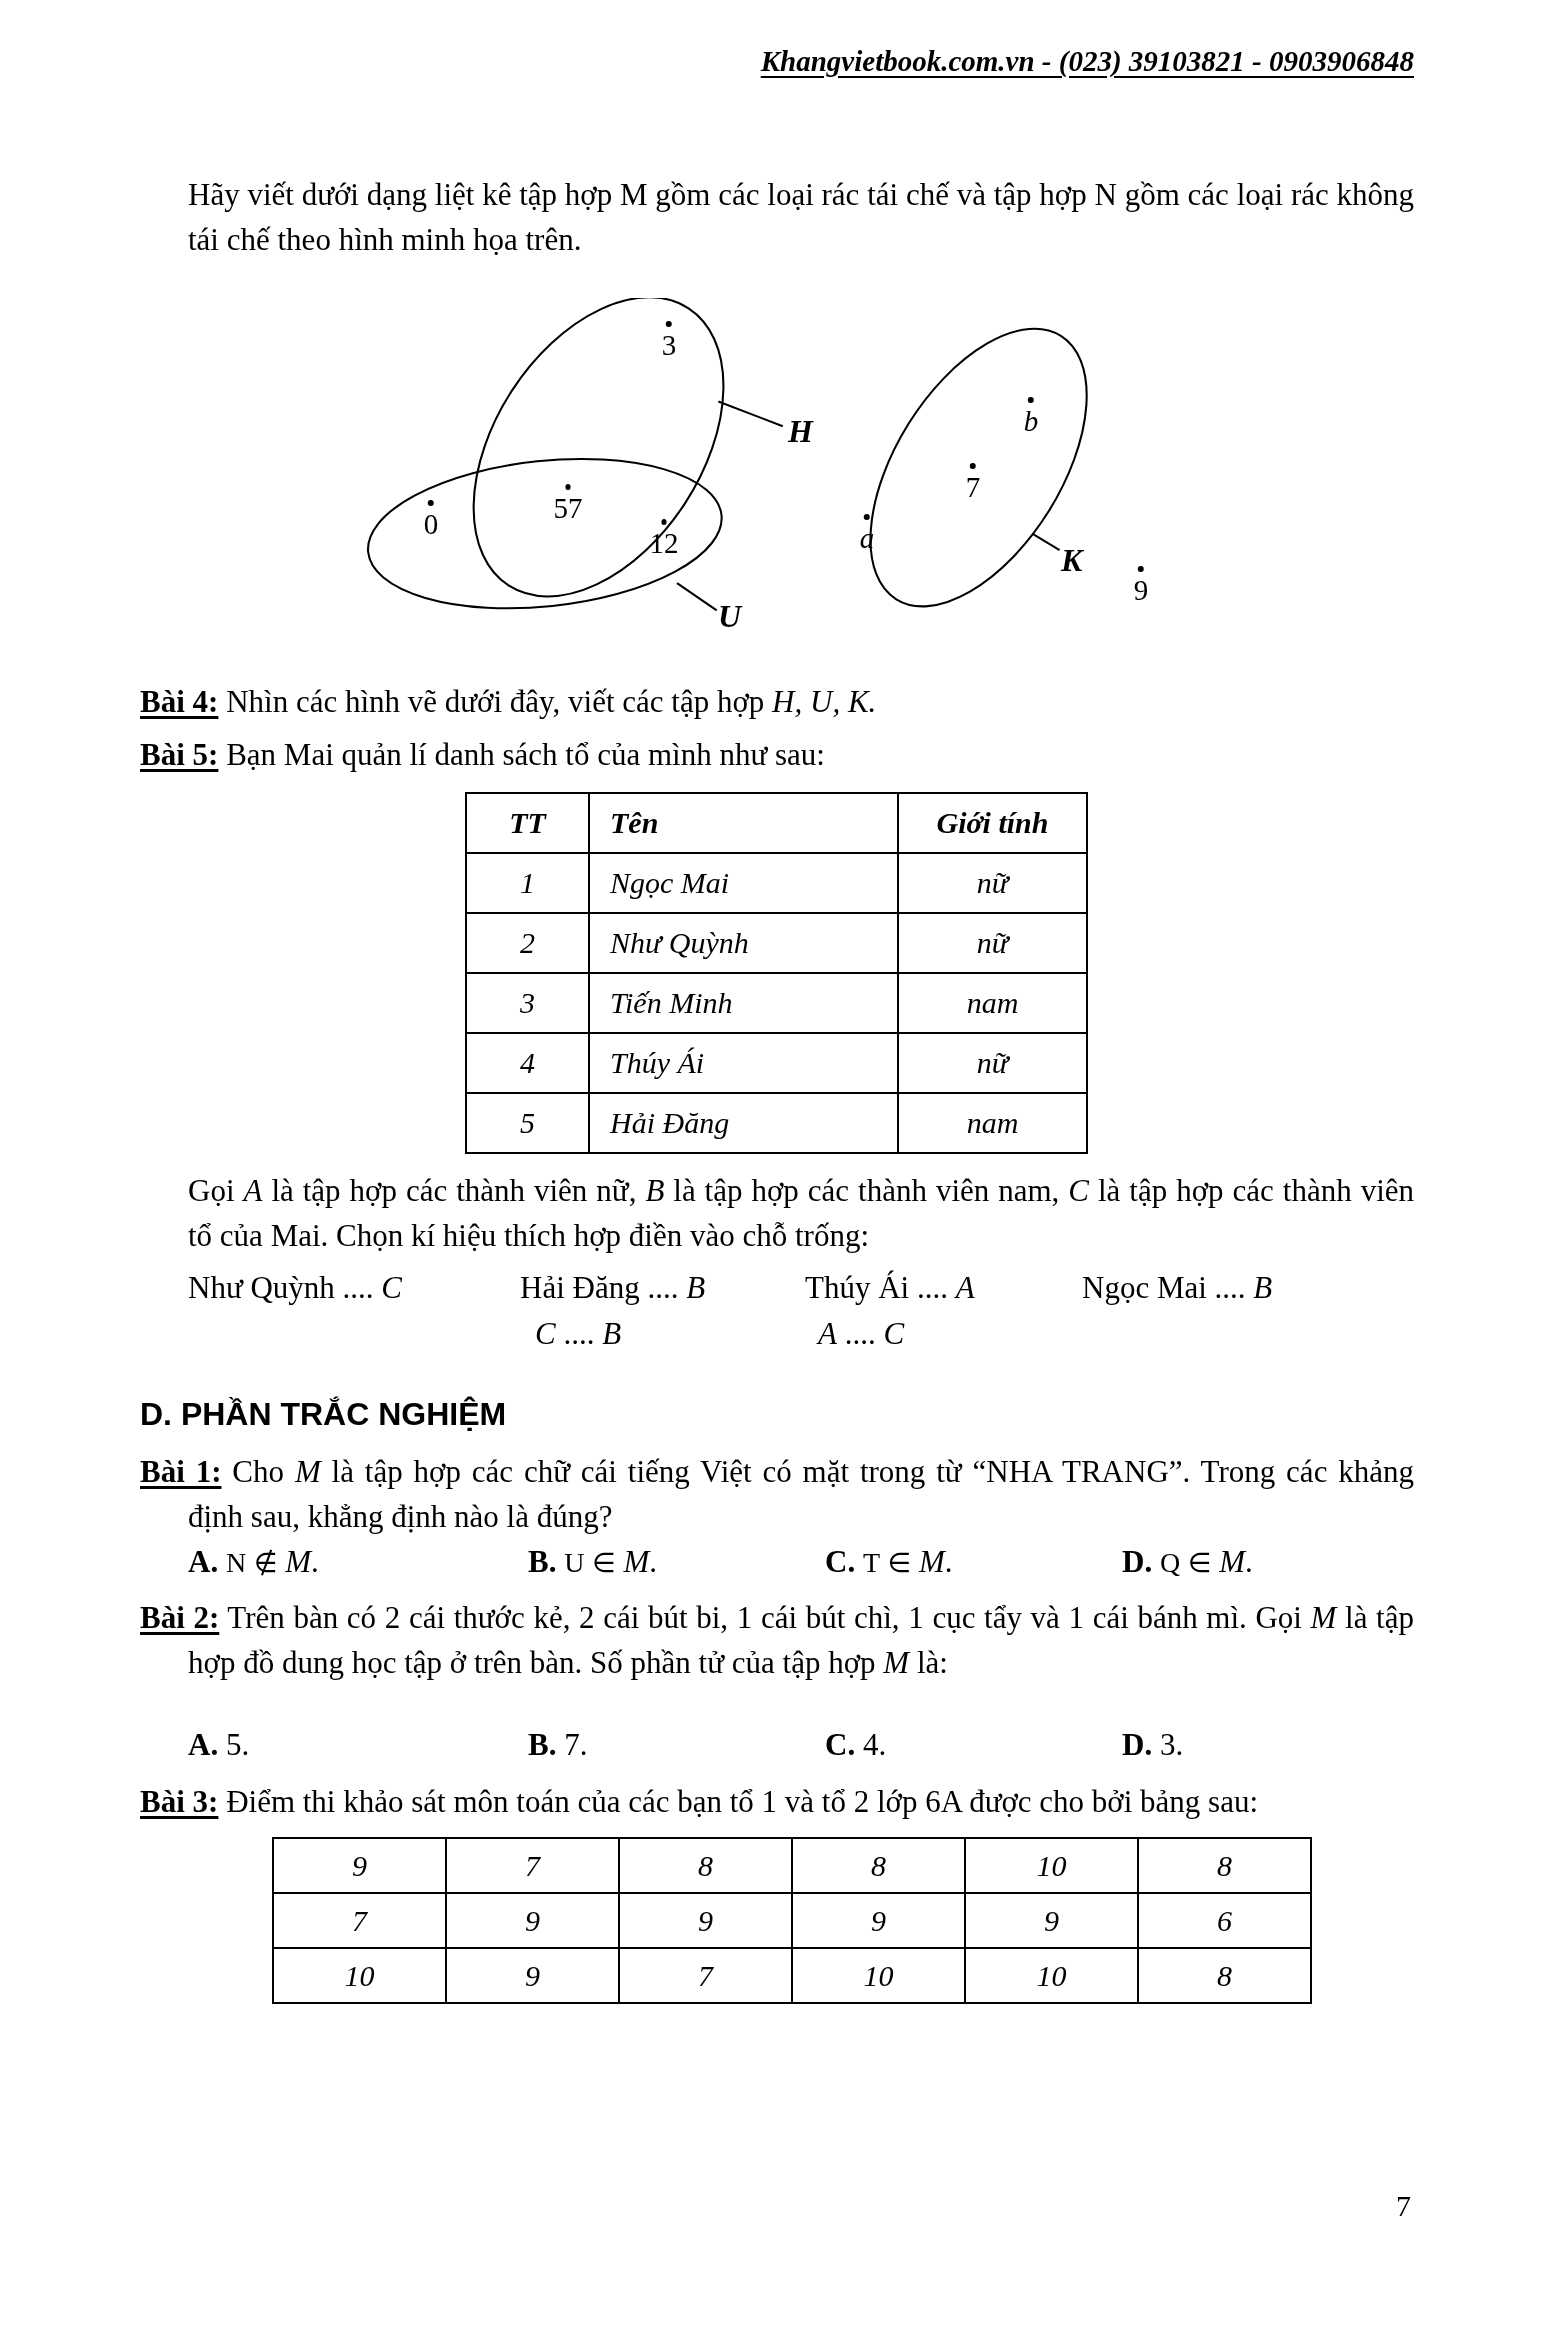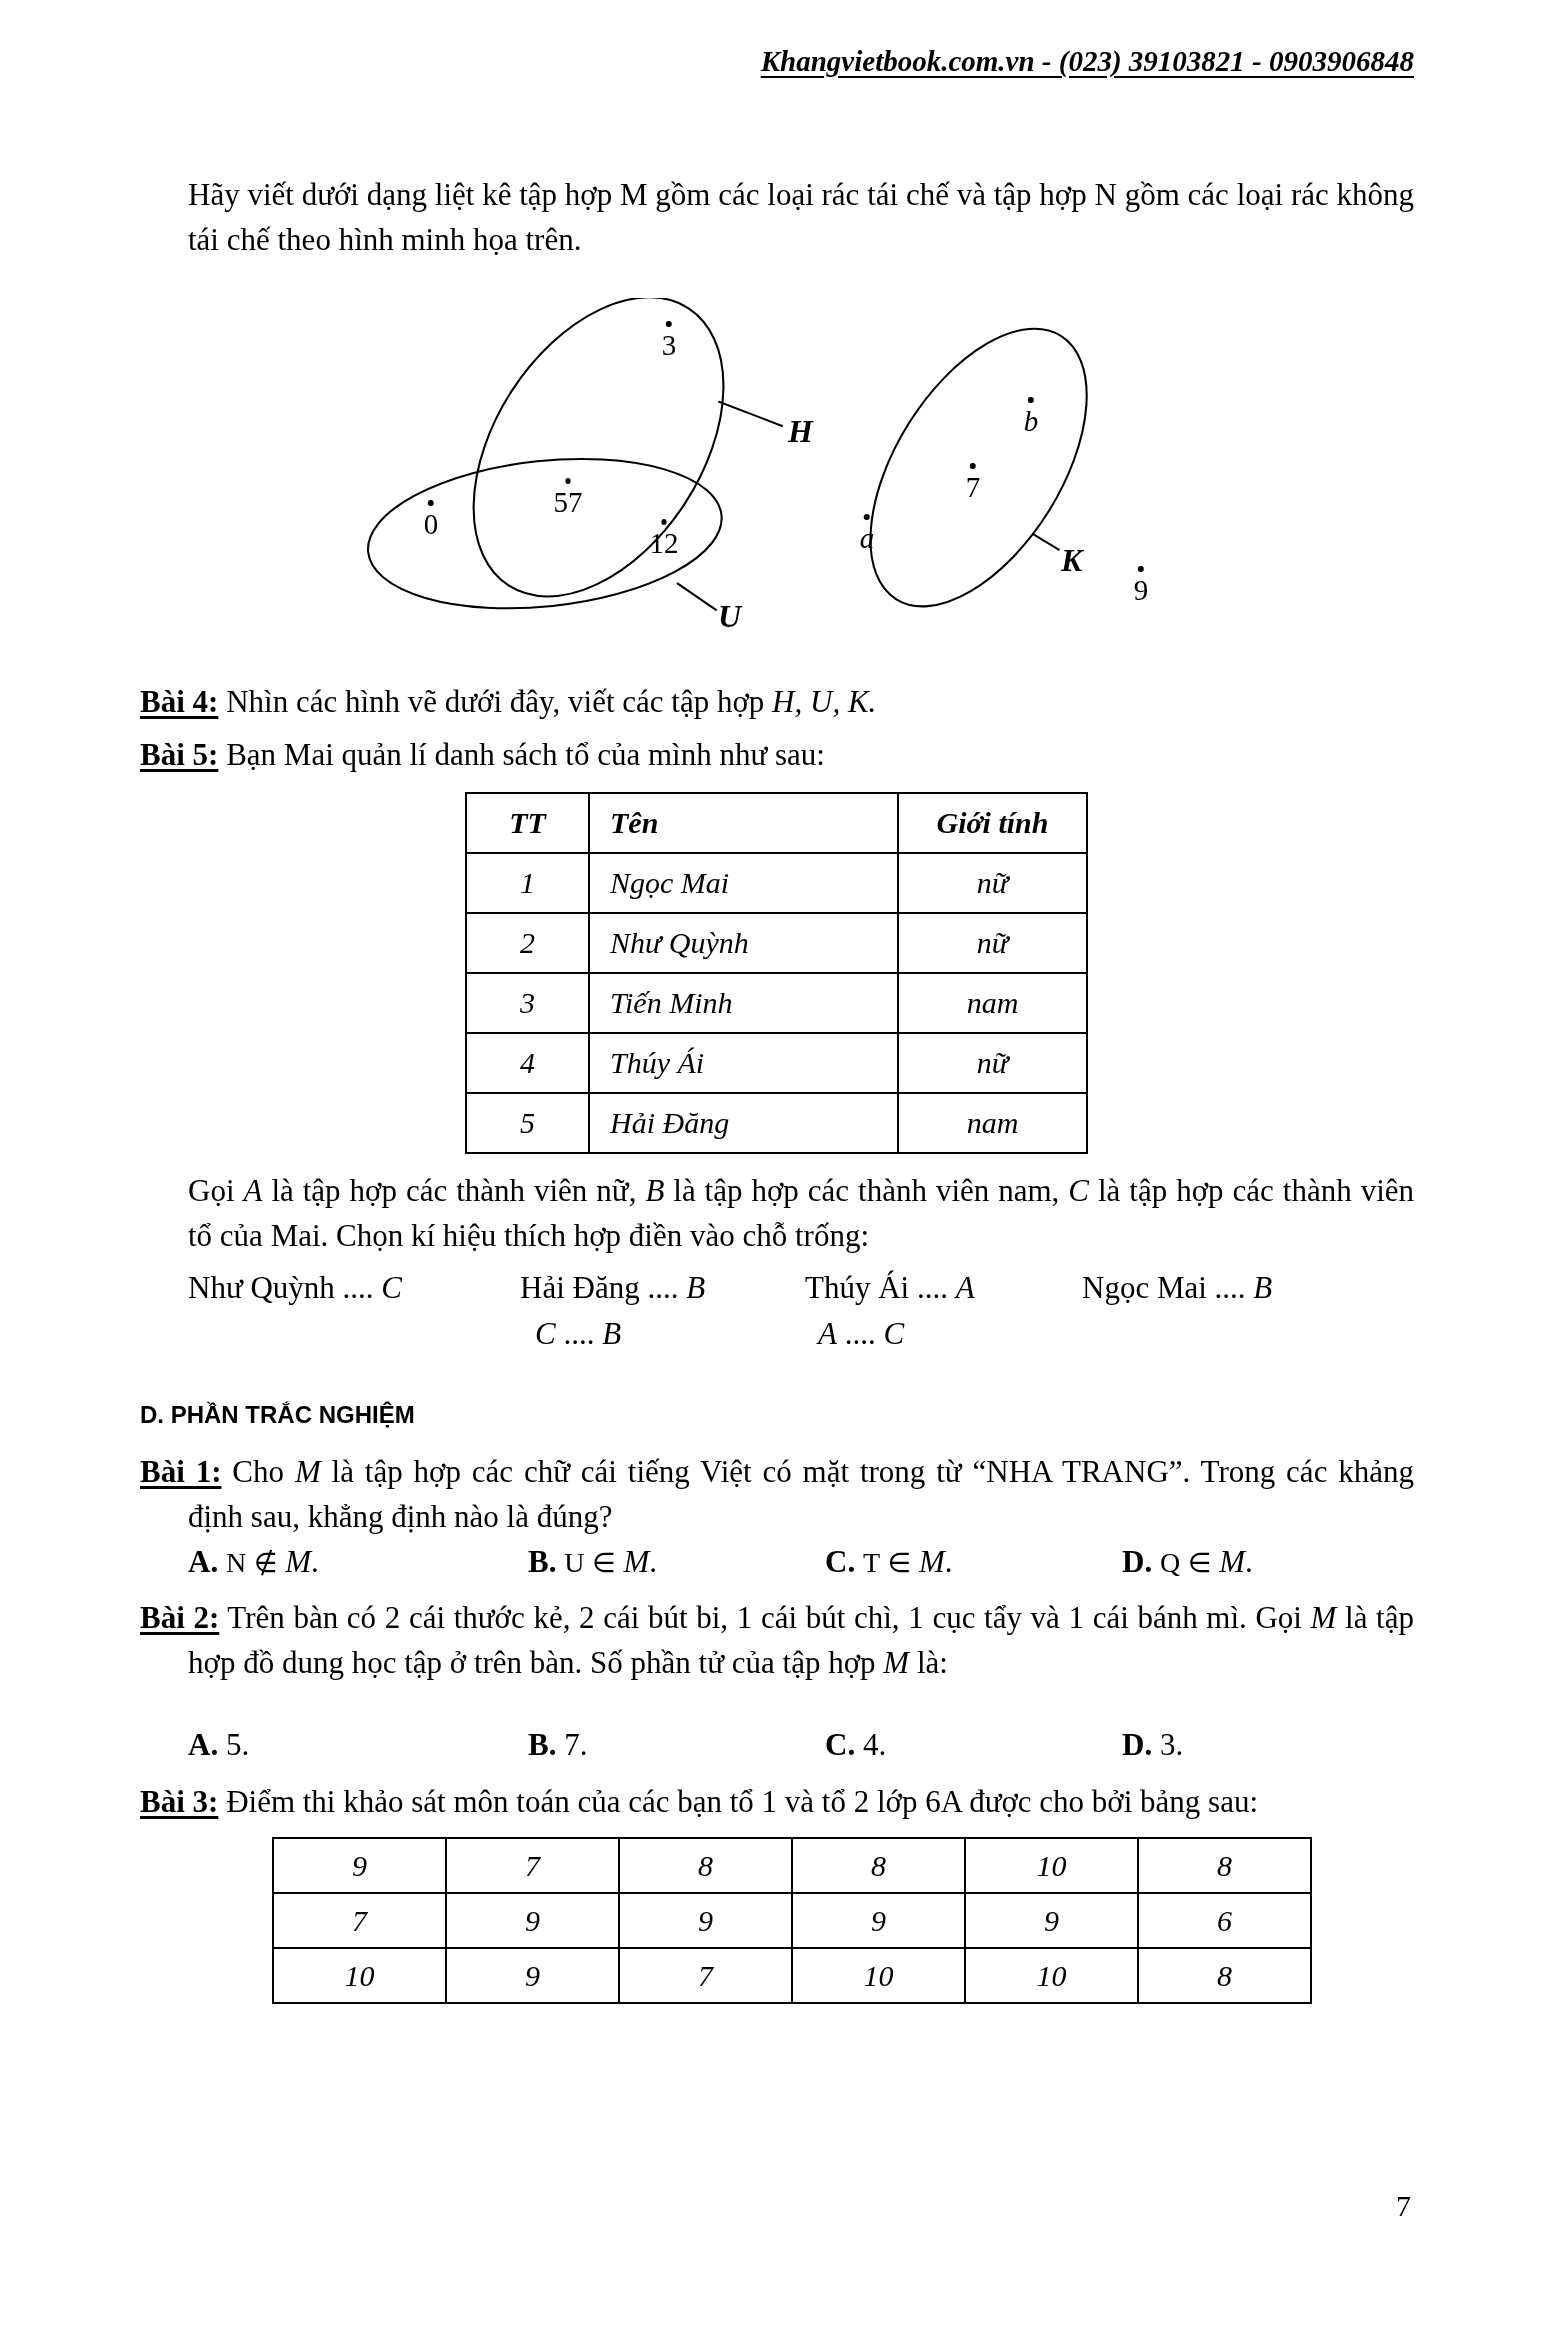--- a/index.html
+++ b/index.html
@@ -39,21 +39,21 @@
   .t2 td{border:2.1px solid #000;width:169px;height:51px;text-align:center;font-size:30px;vertical-align:middle;}
 
   
   .fill-row{display:flex;margin-left:48px;line-height:45px;margin-top:7px;}
   .fill-row .fi1{width:332px;}
   .fill-row .fi2{width:285px;}
   .fill-row .fi3{width:277px;}
   .fill-row2{display:flex;margin-left:395px;line-height:45px;margin-top:1.7px;}
   .fill-row2 .fi1{width:283px;}
 
-  .d-heading{font-family:"Liberation Sans", sans-serif;font-weight:bold;font-size:24px;line-height:45px;margin-top:36px;}
+  .d-heading{font-family:"Liberation Sans", sans-serif;font-weight:bold;font-size:32px;line-height:45px;margin-top:36px;}
 
   .options{display:flex;margin-left:48px;line-height:38px;margin-top:3.3px;}
   .options .o1{width:340px;}
   .options .o2{width:297px;}
   .options .o3{width:297px;}
   .opt-label{font-weight:bold;}
   .opt-el{font-size:28px;}
   .rel{font-family:"DejaVu Sans", sans-serif;font-size:27px;}
 
   .pageno{position:absolute;right:150px;top:2189px;font-size:30px;}
@@ -80,21 +80,21 @@
         <line x1="700" y1="125" x2="778" y2="155"></line>
         <line x1="650" y1="345" x2="698" y2="378"></line>
         <line x1="1080" y1="285" x2="1113" y2="305"></line>
       </g>
     </svg>
 
     <div class="venn-el" style="left:529px;top:23px;">
       <span class="dot"></span>
       <span>3</span>
     </div>
-    <div class="venn-el" style="left:428px;top:180px;font-family:Liberation Serif, serif;">
+    <div class="venn-el" style="left:428px;top:186px;font-family:Liberation Serif, serif;">
       <span class="dot"></span>
       <span>57</span>
     </div>
     <div class="venn-el" style="left:291px;top:202px;">
       <span class="dot"></span>
       <span>0</span>
     </div>
     <div class="venn-el" style="left:504px;top:221px;margin-left:20px;">
       <span class="dot"></span>
       <span>12</span>

